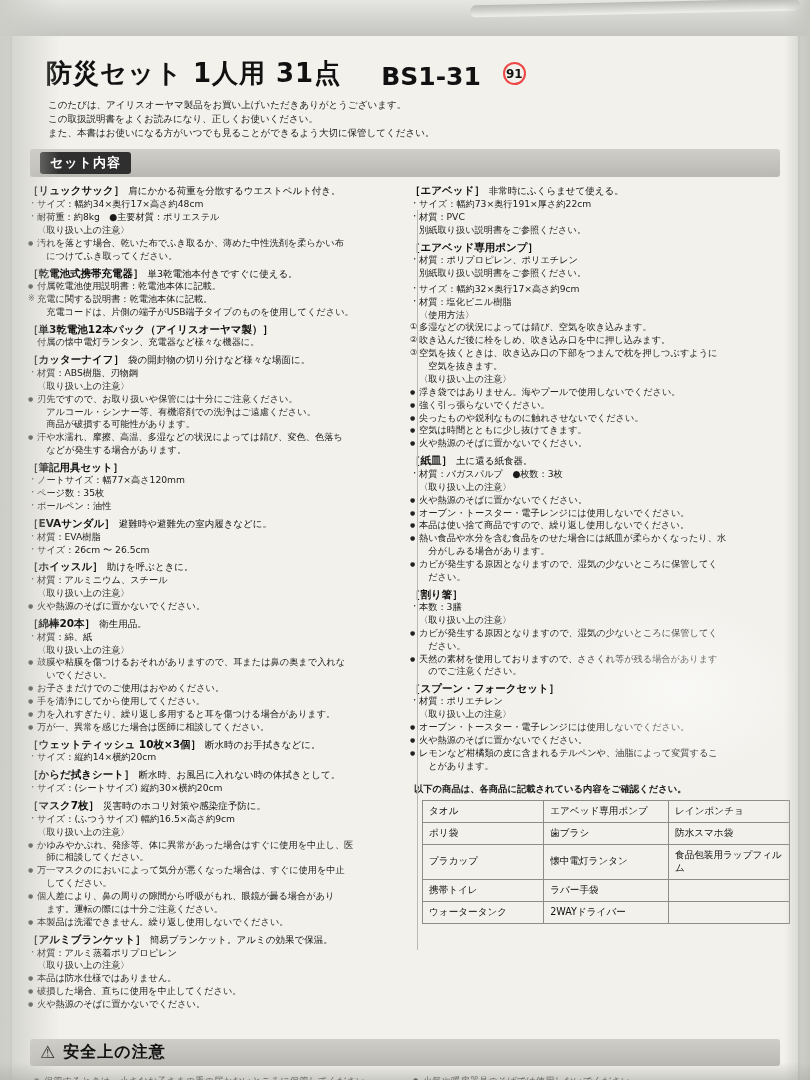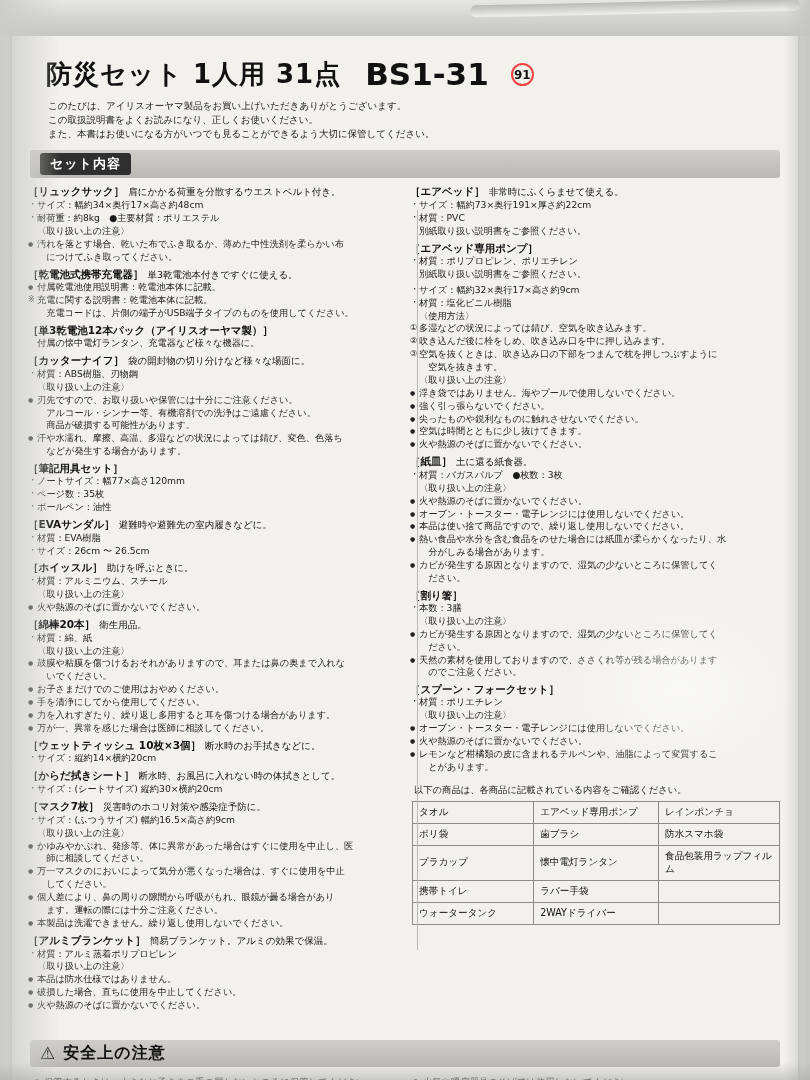--- a/index.html
+++ b/index.html
@@ -49,21 +49,21 @@
   
   .title-row {
     display:flex; align-items:flex-end; gap:14px;
     padding: 26px 0 0 34px;
   }
   .title-main {
     font-size:26px; font-weight:bold; letter-spacing:1px; color:#111;
     font-family:"DejaVu Sans","Liberation Sans",sans-serif;
   }
   .title-code {
-    font-size:31px; font-weight:bold; color:#111; margin-left:10px;
+    font-size:25px; font-weight:bold; color:#111; margin-left:26px;
   }
   .badge-91 {
     width:23px;height:23px;border:2px solid #ef4444;border-radius:50%;
     display:flex;align-items:center;justify-content:center;
     font-size:12px;font-weight:bold;color:#111; margin-left:8px; margin-bottom:6px;
   }
 
   .intro { padding:8px 30px 0 36px; }
   .intro p { margin:0 0 1px 0; font-size:9.5px; color:#1a1a1a; line-height:1.35; }
 
@@ -98,22 +98,22 @@
   .li { font-size:9.2px; color:#1a1a1a; line-height:1.4; padding-left:9px; position:relative; }
   .li:before { content:"●"; position:absolute; left:0; top:0; font-size:6px; line-height:1.9; color:#222; }
   .li.dash:before { content:"・"; font-size:9px; line-height:1.3; }
   .li.note:before { content:"※"; font-size:8px; line-height:1.5; }
   .li.num1:before { content:"①"; font-size:8px; line-height:1.45;}
   .li.num2:before { content:"②"; font-size:8px; line-height:1.45;}
   .li.num3:before { content:"③"; font-size:8px; line-height:1.45;}
   .li.plain:before { content:""; }
 
   
-  .tbl-intro { font-size:9.3px; color:#1a1a1a; margin:10px 0 4px 4px; }
-  table.goods { border-collapse:collapse; width:99%; margin-left:2px; }
+  .tbl-intro { font-size:9.3px; color:#1a1a1a; margin:10px 0 4px 4px;font-weight:bold; }
+  table.goods { border-collapse:collapse; width:99%; margin-left:12px; }
   table.goods td {
     border:1px solid #8d8d88; font-size:9.6px; color:#111;
     padding:4px 6px; height:19px; background:transparent;
   }
   table.goods td:nth-child(1){ width:33%; }
   table.goods td:nth-child(2){ width:34%; }
   table.goods td:nth-child(3){ width:33%; }
 
   
   .notice-cols { display:flex; padding:4px 20px 0 22px; gap:14px; }

